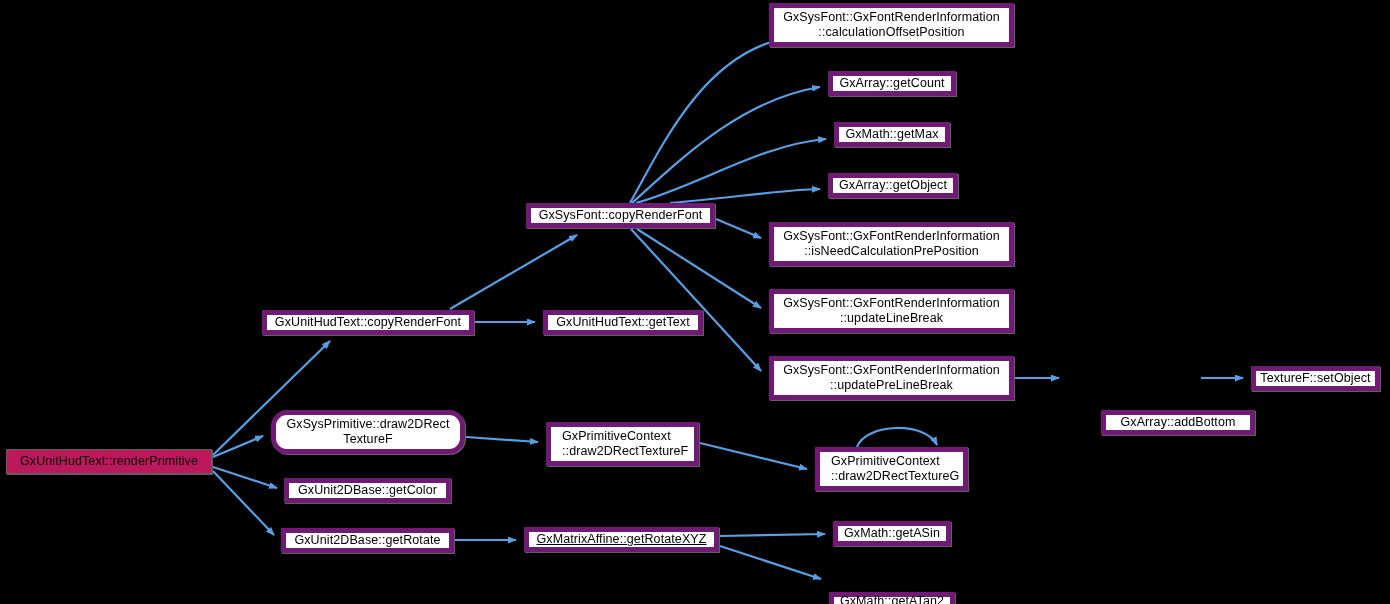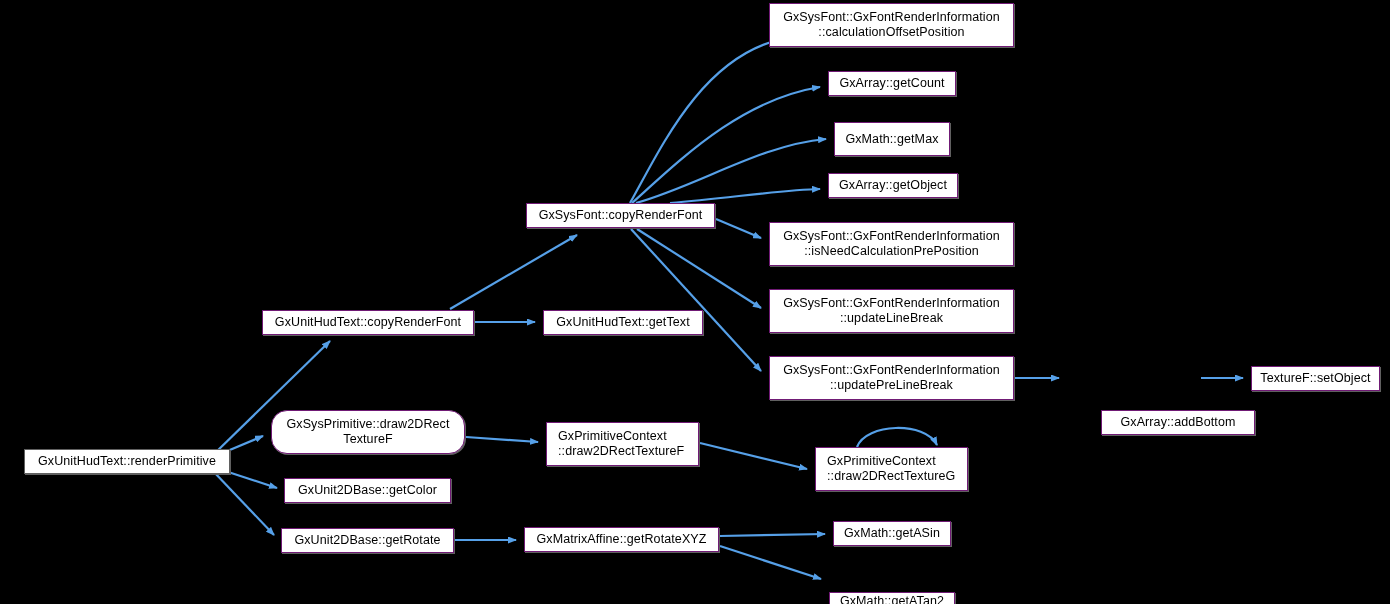--- a/index.html
+++ b/index.html
@@ -1,21 +1,21 @@
 <!DOCTYPE html>
 <html><head>
 <meta charset="utf-8">
 <title>Call Graph</title>
 <style>
   html,body{margin:0;padding:0;background:#000;}
   #canvas{position:relative;width:1390px;height:604px;background:#000;
           font-family:"Liberation Sans","DejaVu Sans",sans-serif;overflow:hidden;}
   svg#edges{position:absolute;left:0;top:0;width:1390px;height:604px;}
   .node{position:absolute;box-sizing:border-box;background:#ffffff;
-        border:1px solid #701a75;box-shadow:1px 1px 0 0 #606060;
+        border:5px solid #701a75;box-shadow:1px 1px 0 0 #606060;
         display:flex;align-items:center;justify-content:center;
         color:#000;font-size:12.5px;line-height:15px;text-align:center;
         letter-spacing:0.1px;}
   .node.root{background:#a8a8a8;border:1px solid #606060;}
   .node .lbl{display:block;padding:0 6px;white-space:pre-line;}
   .node.leftalign{justify-content:flex-start;text-align:left;}
   .node.leftalign .lbl{padding-left:11px;}
 </style>
 </head>
 <body>
@@ -45,21 +45,21 @@
         <path d="M 631,229 L 761,371" fill="none" stroke="#56a0e8" stroke-width="2.2" marker-end="url(#arrow)"></path>
         <path d="M 700,443 L 807,469" fill="none" stroke="#56a0e8" stroke-width="2.2" marker-end="url(#arrow)"></path>
         <path d="M 857,447 C 866,423 925,421 937,445" fill="none" stroke="#56a0e8" stroke-width="2.2" marker-end="url(#arrow)"></path>
         <path d="M 720,536 L 825,534" fill="none" stroke="#56a0e8" stroke-width="2.2" marker-end="url(#arrow)"></path>
         <path d="M 720,546 L 821,579" fill="none" stroke="#56a0e8" stroke-width="2.2" marker-end="url(#arrow)"></path>
         <path d="M 1015,378 L 1059,378" fill="none" stroke="#56a0e8" stroke-width="2.2" marker-end="url(#arrow)"></path>
         <path d="M 1201,378 L 1243,378" fill="none" stroke="#56a0e8" stroke-width="2.2" marker-end="url(#arrow)"></path>
       </g>
   </svg>
   <div id="node-layer">
-      <div class="node root" style="left: 6px; top: 449px; width: 206px; height: 25px; background: #ffffff; margin-left: 18px;">
+      <div class="node root" style="left: 6px; top: 449px; width: 206px; height: 25px; background: #be185d;">
         <span class="lbl">GxUnitHudText::renderPrimitive</span>
       </div>
       <div class="node" style="left: 262px; top: 310px; width: 212px; height: 25px;">
         <span class="lbl">GxUnitHudText::copyRenderFont</span>
       </div>
       <div class="node" style="left: 543px; top: 310px; width: 160px; height: 25px;">
         <span class="lbl">GxUnitHudText::getText</span>
       </div>
       <div class="node" style="left: 271px; top: 410px; width: 194px; height: 44px; border-radius: 16px;">
         <span class="lbl">GxSysPrimitive::draw2DRect
@@ -71,31 +71,31 @@
       <div class="node" style="left: 281px; top: 528px; width: 173px; height: 25px;">
         <span class="lbl">GxUnit2DBase::getRotate</span>
       </div>
       <div class="node" style="left: 526px; top: 203px; width: 189px; height: 25px;">
         <span class="lbl">GxSysFont::copyRenderFont</span>
       </div>
       <div class="node leftalign" style="left: 546px; top: 422px; width: 153px; height: 44px;">
         <span class="lbl">GxPrimitiveContext
 ::draw2DRectTextureF</span>
       </div>
-      <div class="node" style="left: 524px; top: 527px; width: 195px; height: 25px;">
+      <div class="node" style="left: 524px; top: 527px; width: 195px; height: 25px; text-decoration: underline;">
         <span class="lbl">GxMatrixAffine::getRotateXYZ</span>
       </div>
       <div class="node" style="left: 769px; top: 3px; width: 245px; height: 44px;">
         <span class="lbl">GxSysFont::GxFontRenderInformation
 ::calculationOffsetPosition</span>
       </div>
       <div class="node" style="left: 828px; top: 71px; width: 128px; height: 25px;">
         <span class="lbl">GxArray::getCount</span>
       </div>
-      <div class="node" style="left: 834px; top: 122px; width: 116px; height: 34px;">
+      <div class="node" style="left: 834px; top: 122px; width: 116px; height: 25px;">
         <span class="lbl">GxMath::getMax</span>
       </div>
       <div class="node" style="left: 828px; top: 173px; width: 130px; height: 25px;">
         <span class="lbl">GxArray::getObject</span>
       </div>
       <div class="node" style="left: 769px; top: 222px; width: 245px; height: 44px;">
         <span class="lbl">GxSysFont::GxFontRenderInformation
 ::isNeedCalculationPrePosition</span>
       </div>
       <div class="node" style="left: 769px; top: 289px; width: 245px; height: 44px;">

